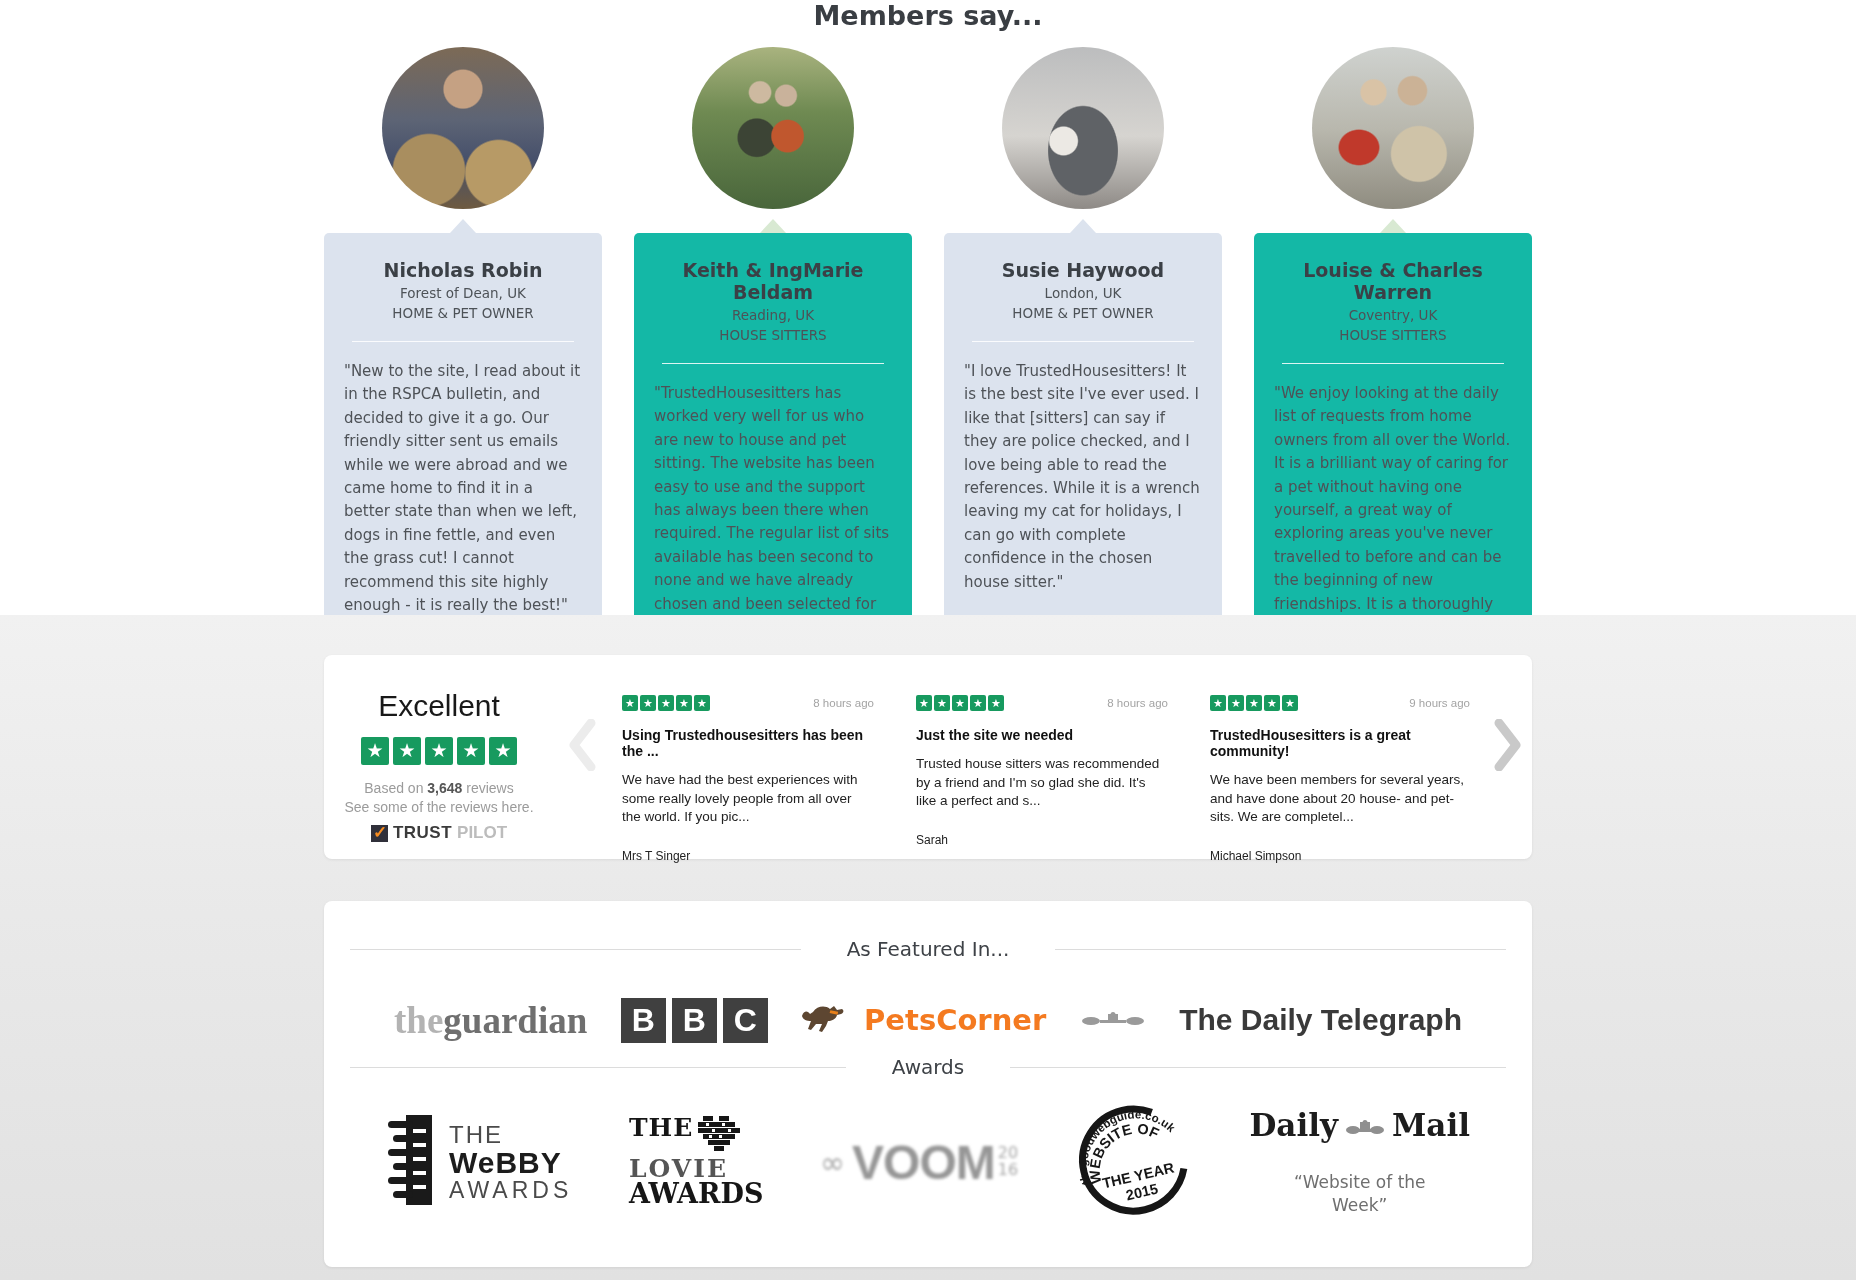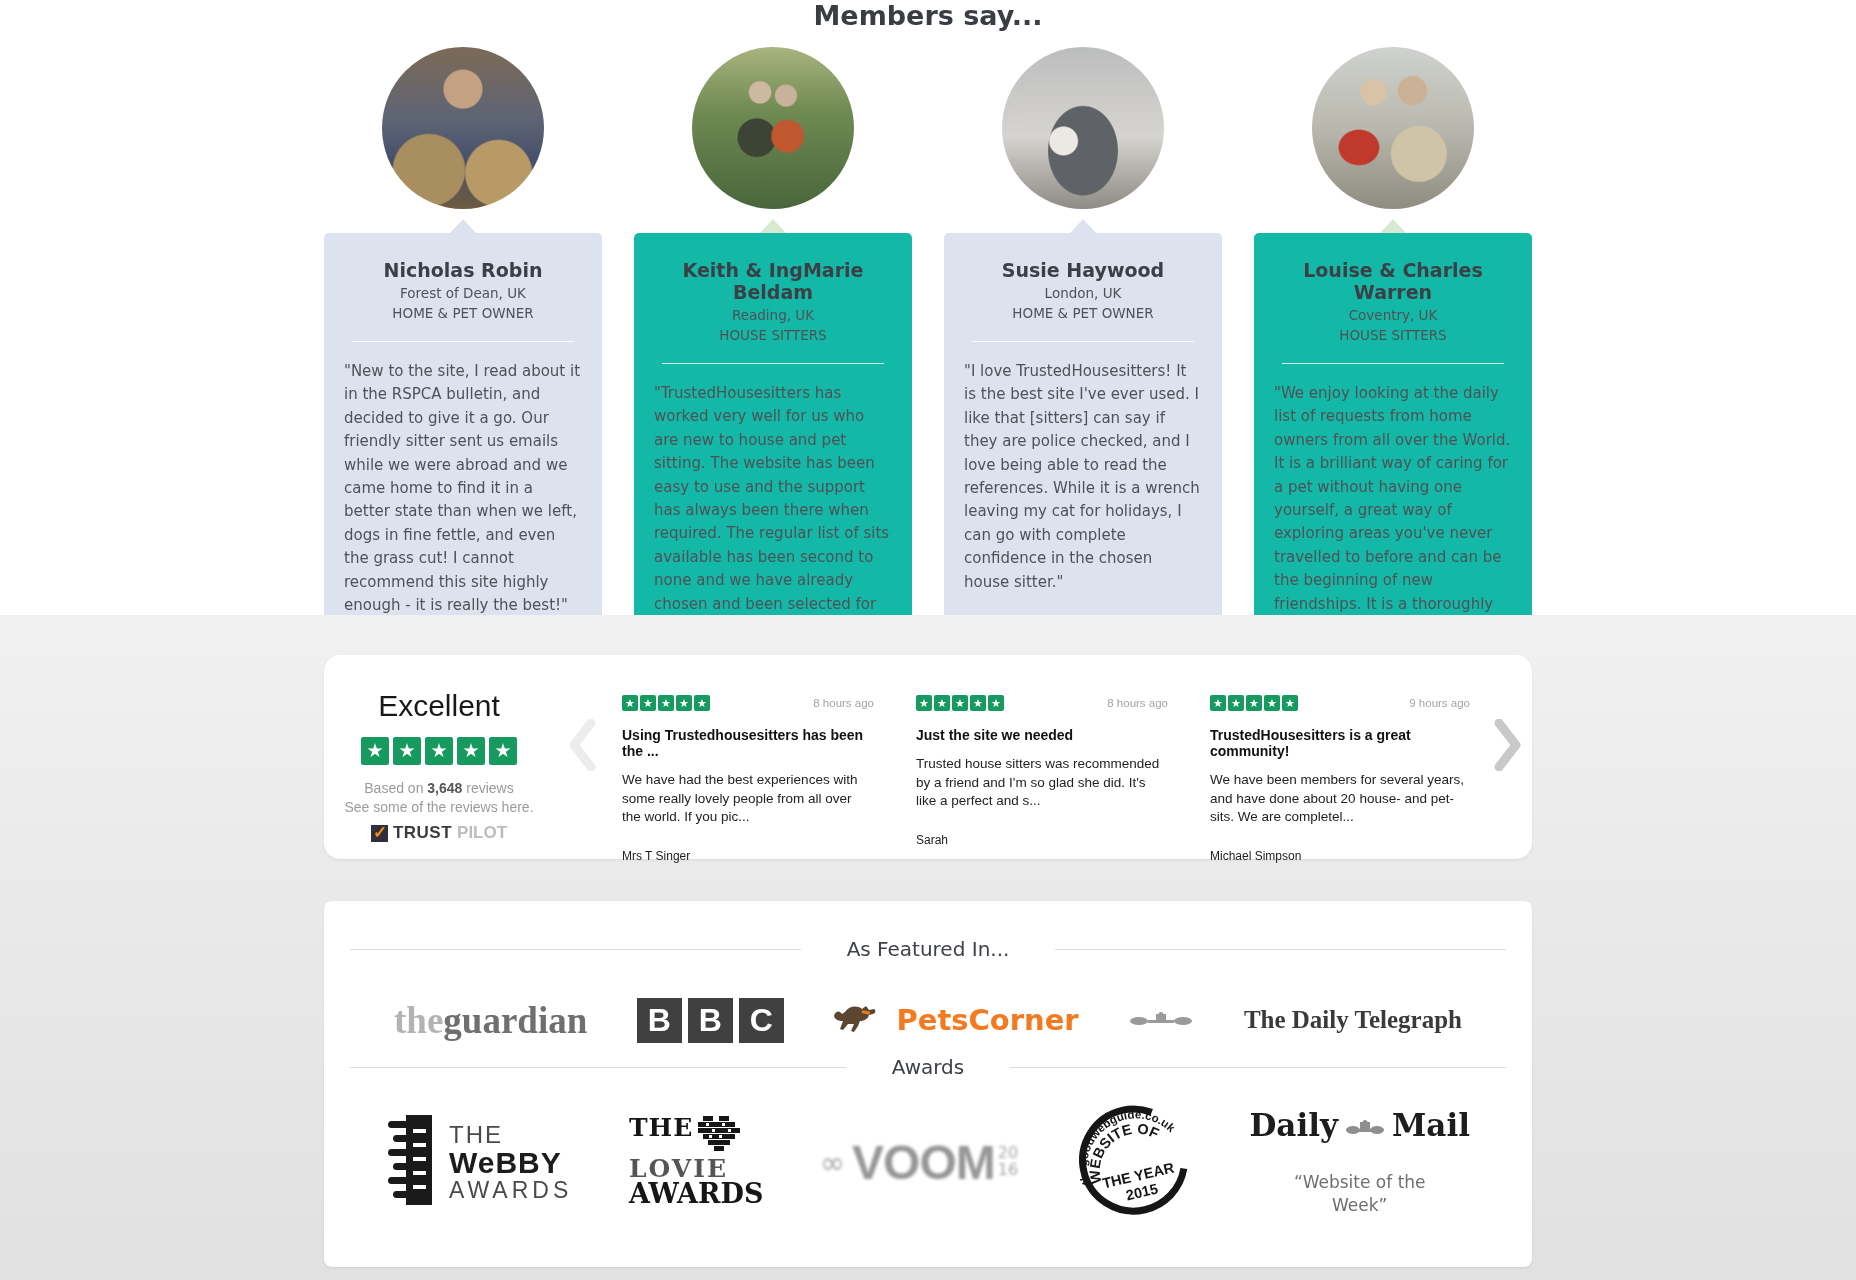--- a/index.html
+++ b/index.html
@@ -44,21 +44,21 @@
   .t-loc, .t-role { font-size:13.5px; color:#4d5257; margin-top:4px; }
   .t-divider { height:1px; background:rgba(255,255,255,.85); margin:20px 8px 18px; }
   .t-quote { font-size:15px; line-height:1.56; color:#4e5257; text-align:left; }
 
   
   .band { position:absolute; top:615px; left:0; right:0; bottom:0;
           background:linear-gradient(180deg,#f1f1f1 0%,#e9e9e9 45%,#e1e1e1 100%); }
 
   
   .tp-card { position:relative; width:1208px; height:204px; margin:40px auto 0; background:#fff;
-             border-radius:16px; box-shadow:0 1px 3px rgba(0,0,0,.07);
+             border-radius:8px; box-shadow:0 1px 3px rgba(0,0,0,.07);
              font-family:"Liberation Sans", sans-serif; }
   .tp-left { position:absolute; left:0; top:34px; width:230px; text-align:center; }
   .tp-excellent { font-size:30px; font-weight:500; color:#191919; }
   .tp-stars-lg { display:flex; gap:4px; justify-content:center; margin-top:14px; }
   .star-lg { width:28px; height:28px; background:#179a5f; border-radius:2px;
              color:#fff; font-size:19px; line-height:28px; text-align:center; }
   .star-lg::before { content:"★"; }
   .tp-basedon { margin-top:15px; font-size:14px; color:#9b9b9b; }
   .tp-count { color:#555; font-weight:700; }
   .tp-see { font-size:14px; color:#9b9b9b; margin-top:3px; }
@@ -98,21 +98,21 @@
   .logo-guardian { font-family:"Liberation Serif", serif; font-weight:700; font-size:37px; }
   .logo-guardian .the { color:#b3b3b3; } .logo-guardian .word { color:#6f6f6f;text-align:right; }
   .logo-bbc { display:flex; gap:6px; }
   .bbc-box { width:45px; height:45px; background:#404040; color:#fff; font-size:32px; font-weight:700;
              display:flex; align-items:center; justify-content:center; font-family:"Liberation Sans",sans-serif; }
   .logo-petscorner { display:flex; align-items:center; gap:17px; }
   .pc-text { font-size:29px; font-weight:700; color:#f47a20; }
   .logo-sundaytimes { text-align:center; }
   .st-text { font-family:"Liberation Serif", serif; font-weight:700; font-size:23px; color:#3c3c3c;
              letter-spacing:.5px; margin-top:2px; }
-  .logo-telegraph { font-family:Liberation Serif, serif; font-weight:700; font-size:25px; color:#3a3a3a; }
+  .logo-telegraph { font-family:Liberation Sans, sans-serif; font-weight:700; font-size:30px; color:#3a3a3a; }
 
   .logo-webby { display:flex; align-items:center; gap:13px; font-family:"Liberation Sans",sans-serif; }
   .webby-l1 { font-size:24px; color:#4a4a4a; letter-spacing:2px; line-height:1.05; }
   .webby-l2 { font-size:30px; color:#1c1c1c; font-weight:800; letter-spacing:1px; line-height:1.05; }
   .webby-l3 { font-size:23px; color:#4a4a4a; letter-spacing:4px; line-height:1.05; }
   .logo-lovie { font-family:"DejaVu Serif", serif; font-weight:700; color:#161616; line-height:.98; }
   .lovie-r1 { display:flex; align-items:flex-start; gap:4px; }
   .lovie-l1 { font-size:25px; letter-spacing:1px; }
   .lovie-l2 { font-size:25px; color:#555; letter-spacing:2px; }
   .lovie-l3 { font-size:27px; }

